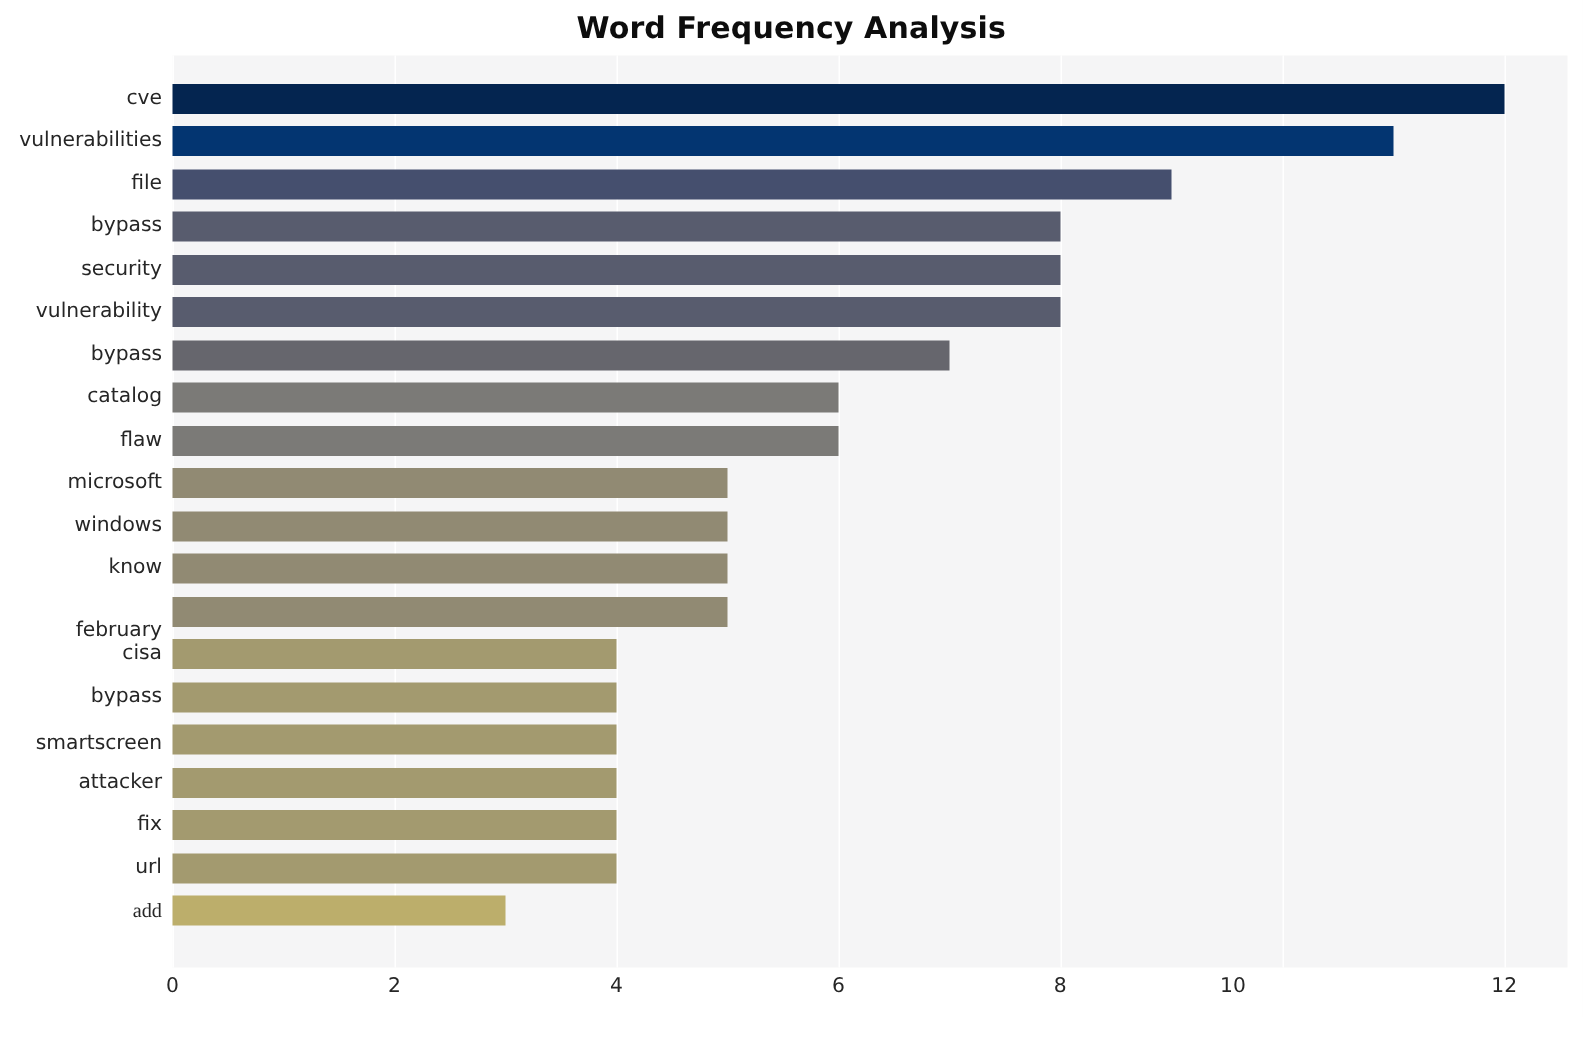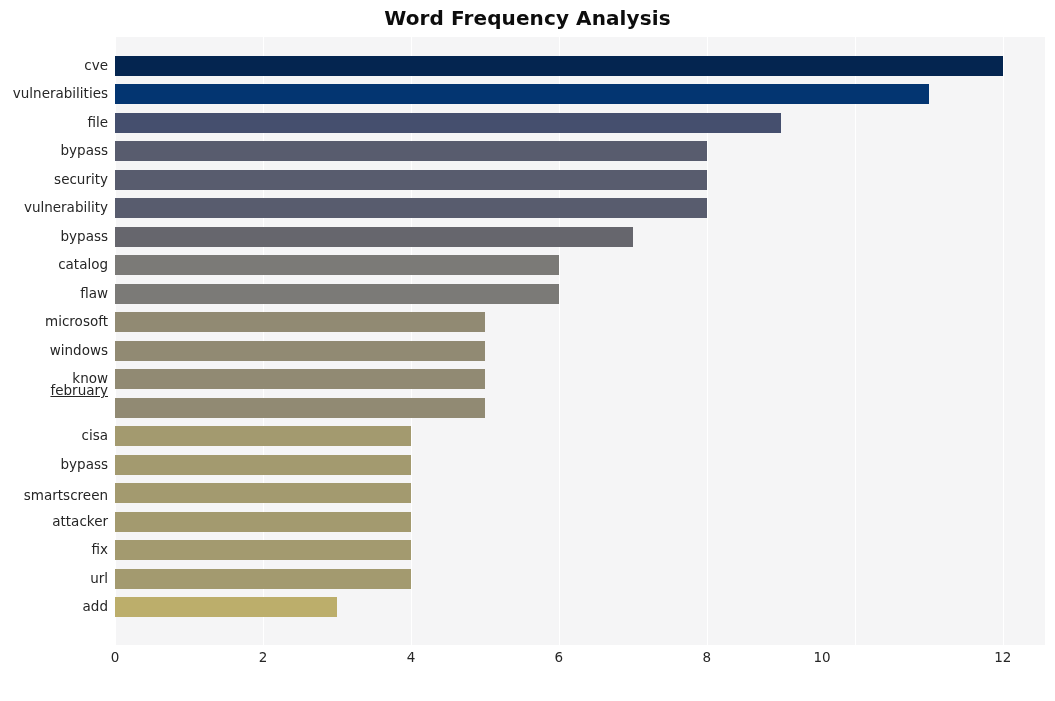--- a/index.html
+++ b/index.html
@@ -198,28 +198,28 @@
       <div class="ytick" style="top: 78.8218px;">file</div>
       <div class="ytick" style="top: 107.326px;">bypass</div>
       <div class="ytick" style="top: 135.831px;">security</div>
       <div class="ytick" style="top: 164.335px;">vulnerability</div>
       <div class="ytick" style="top: 192.84px;">bypass</div>
       <div class="ytick" style="top: 221.344px;">catalog</div>
       <div class="ytick" style="top: 249.849px;">flaw</div>
       <div class="ytick" style="top: 278.353px;">microsoft</div>
       <div class="ytick" style="top: 306.857px;">windows</div>
       <div class="ytick" style="top: 335.362px;">know</div>
-      <div class="ytick" style="top: 347px; text-decoration: underline;">february</div>
+      <div class="ytick" style="top: 377px;">february</div>
       <div class="ytick" style="top: 392.371px;">cisa</div>
       <div class="ytick" style="top: 420.875px;">bypass</div>
       <div class="ytick" style="top: 452px;">smartscreen</div>
       <div class="ytick" style="top: 477.884px;">attacker</div>
       <div class="ytick" style="top: 506.389px;">fix</div>
       <div class="ytick" style="top: 534.893px;">url</div>
-      <div class="ytick" style="top: 563.398px;">add</div>
+      <div class="ytick" style="top: 563.398px; font-family: Liberation Serif, serif;">add</div>
     </div>
 
   <div id="x-axis">
       <div class="xtick" style="left: 0px;">0</div>
       <div class="xtick" style="left: 147.971px;">2</div>
       <div class="xtick" style="left: 295.943px;">4</div>
       <div class="xtick" style="left: 443.914px;">6</div>
       <div class="xtick" style="left: 591.885px;">8</div>
       <div class="xtick" style="left: 707px;">10</div>
       <div class="xtick" style="left: 887.828px;">12</div>

